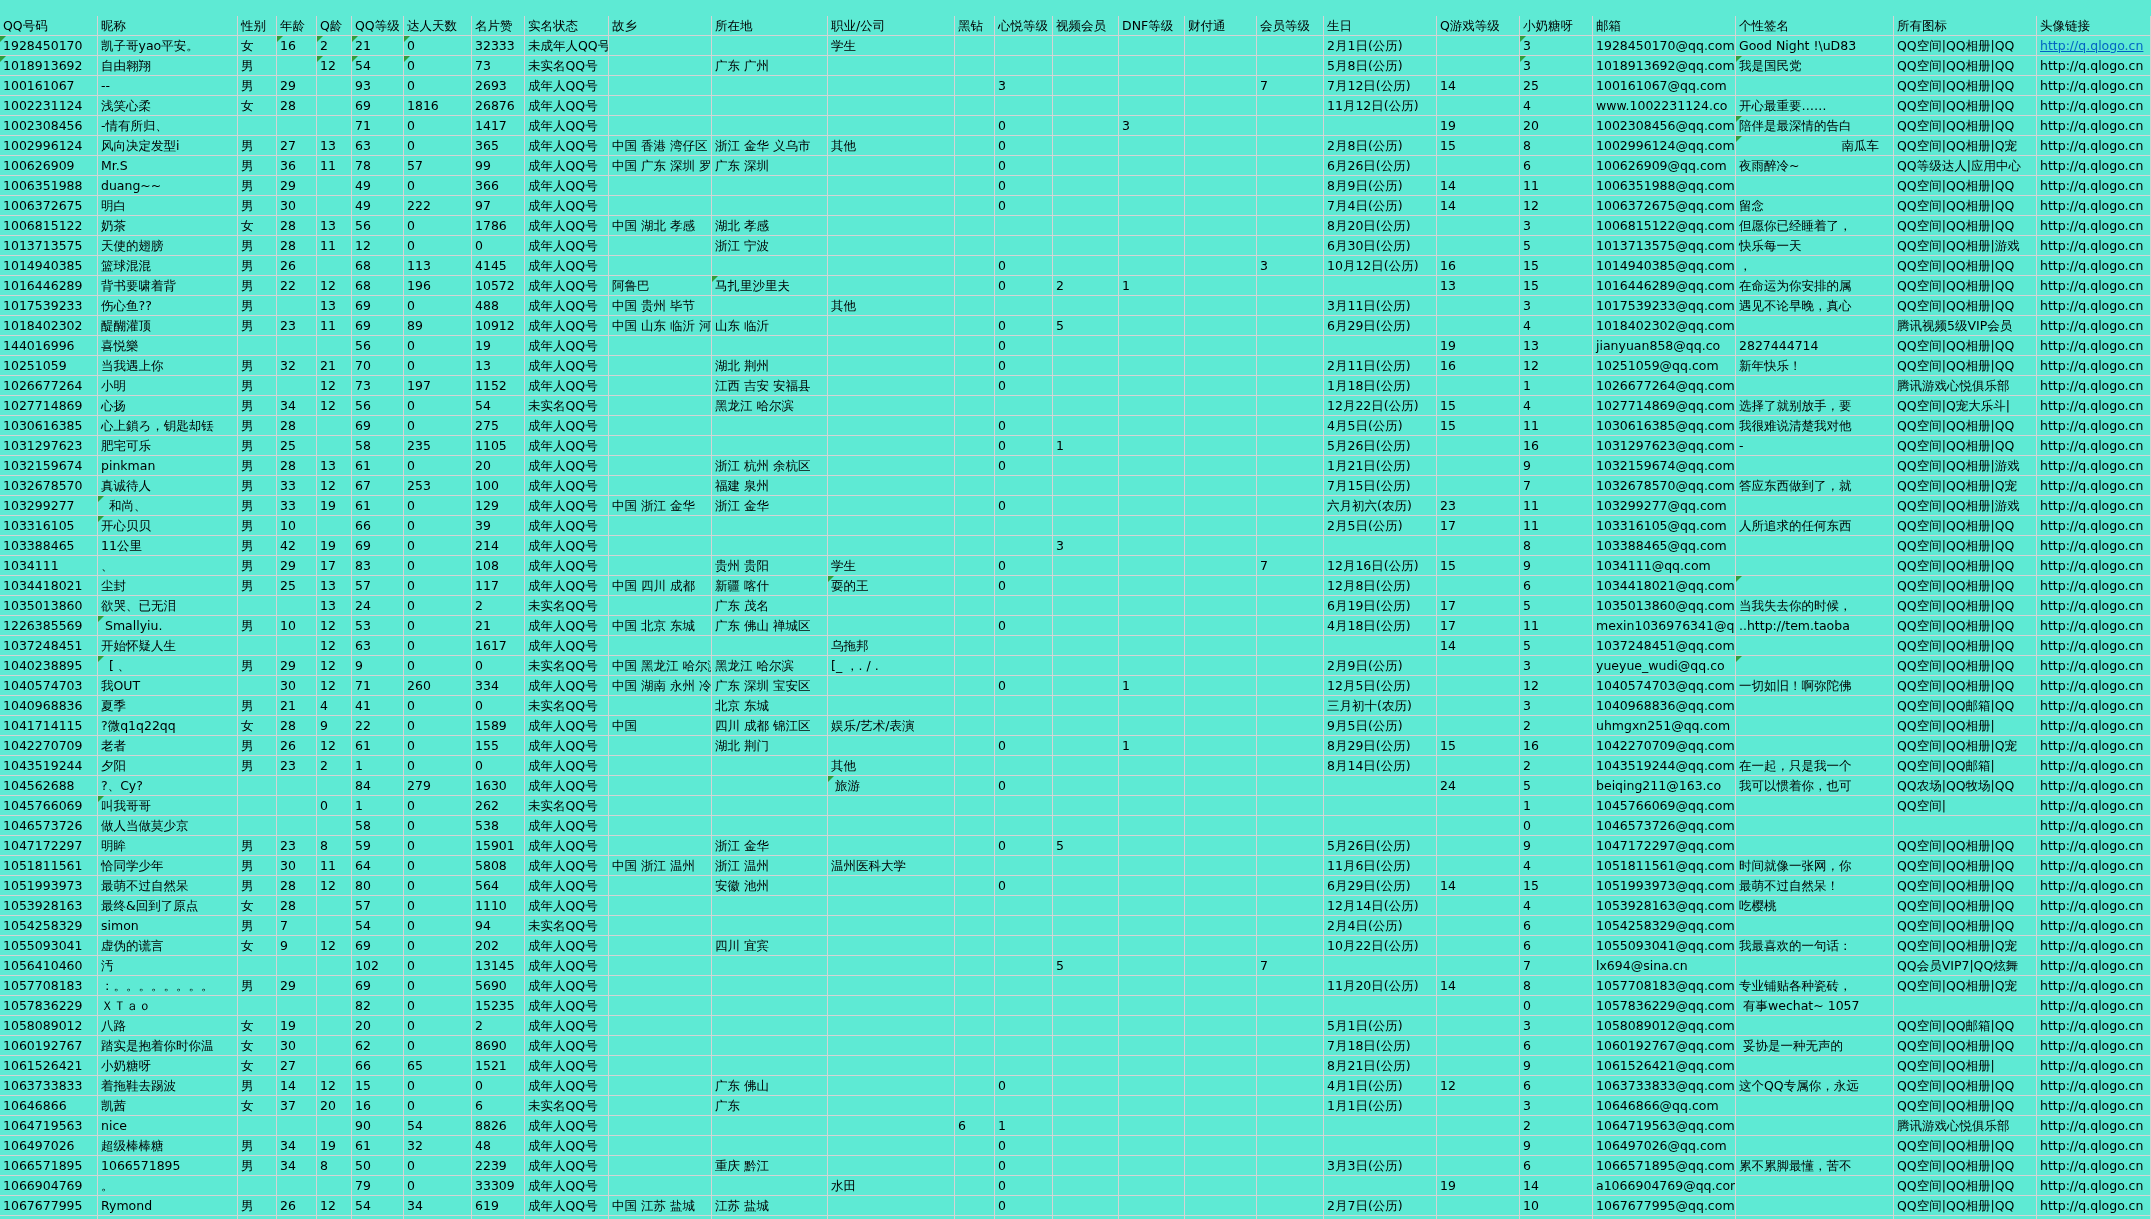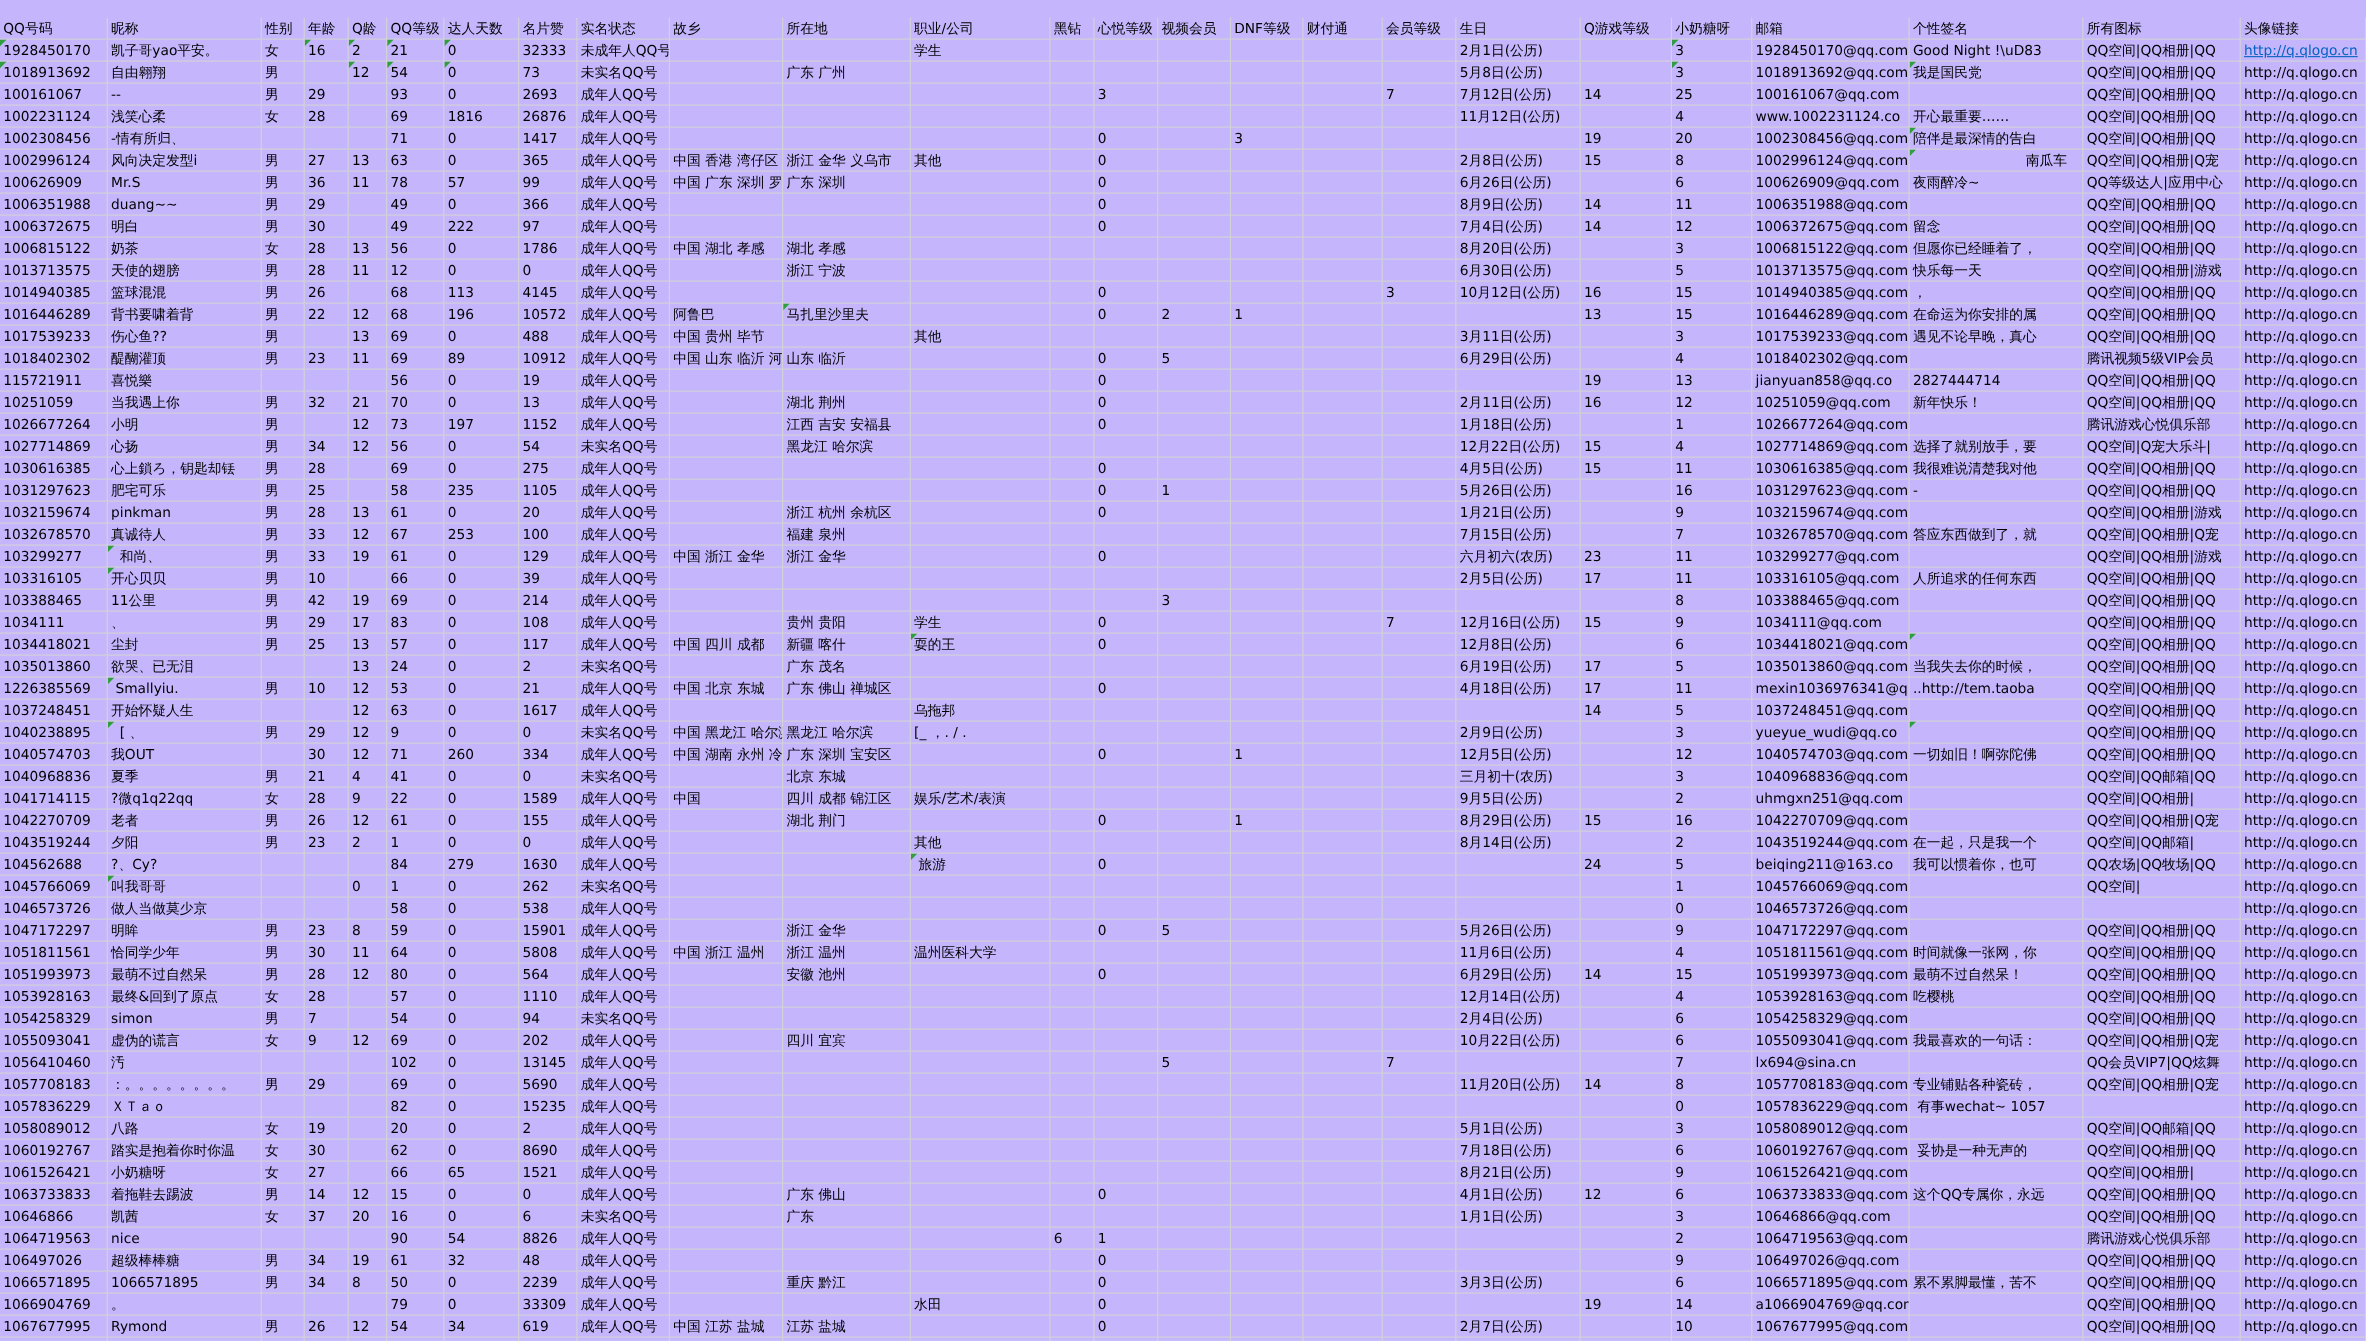--- a/index.html
+++ b/index.html
@@ -1,16 +1,16 @@
 <!DOCTYPE html>
 <html><head>
 <meta charset="utf-8">
 <style>
   html,body{margin:0;padding:0;background:#ffffff;}
-  .screen{position:relative;width:2151px;height:1219px;overflow:hidden;background:#c4b5fd;
+  .screen{position:relative;width:2151px;height:1219px;overflow:hidden;background:#5eead4;
           font-family:"DejaVu Sans",sans-serif;font-size:12.5px;color:#000;}
   table.grid{position:absolute;left:0;top:16px;border-collapse:separate;border-spacing:0;
              table-layout:fixed;width:2151px;}
   .grid th,.grid td{box-sizing:border-box;height:20px;padding:0 0 0 3px;
                     border-right:1px solid #d4d4d4;border-bottom:1px solid #d4d4d4;
                     overflow:hidden;white-space:pre;text-align:left;font-weight:normal;
                     position:relative;line-height:19px;vertical-align:middle;}
   .grid td.alignR{text-align:right;padding-right:14px;}
   .cell-flag{position:absolute;top:0;left:0;width:0;height:0;
              border-top:6px solid #2f9e3f;border-right:6px solid transparent;}
@@ -478,21 +478,21 @@
           <td><span></span></td>
           <td><span>6月29日(公历)</span></td>
           <td><span></span></td>
           <td><span>4</span></td>
           <td><span>1018402302@qq.com</span></td>
           <td><span></span></td>
           <td><span>腾讯视频5级VIP会员</span></td>
           <td><span>http://q.qlogo.cn</span></td>
         </tr>
         <tr>
-          <td><span>115721911</span></td>
+          <td><span>144016996</span></td>
           <td><span>喜悦樂</span></td>
           <td><span></span></td>
           <td><span></span></td>
           <td><span></span></td>
           <td><span>56</span></td>
           <td><span>0</span></td>
           <td><span>19</span></td>
           <td><span>成年人QQ号</span></td>
           <td><span></span></td>
           <td><span></span></td>

